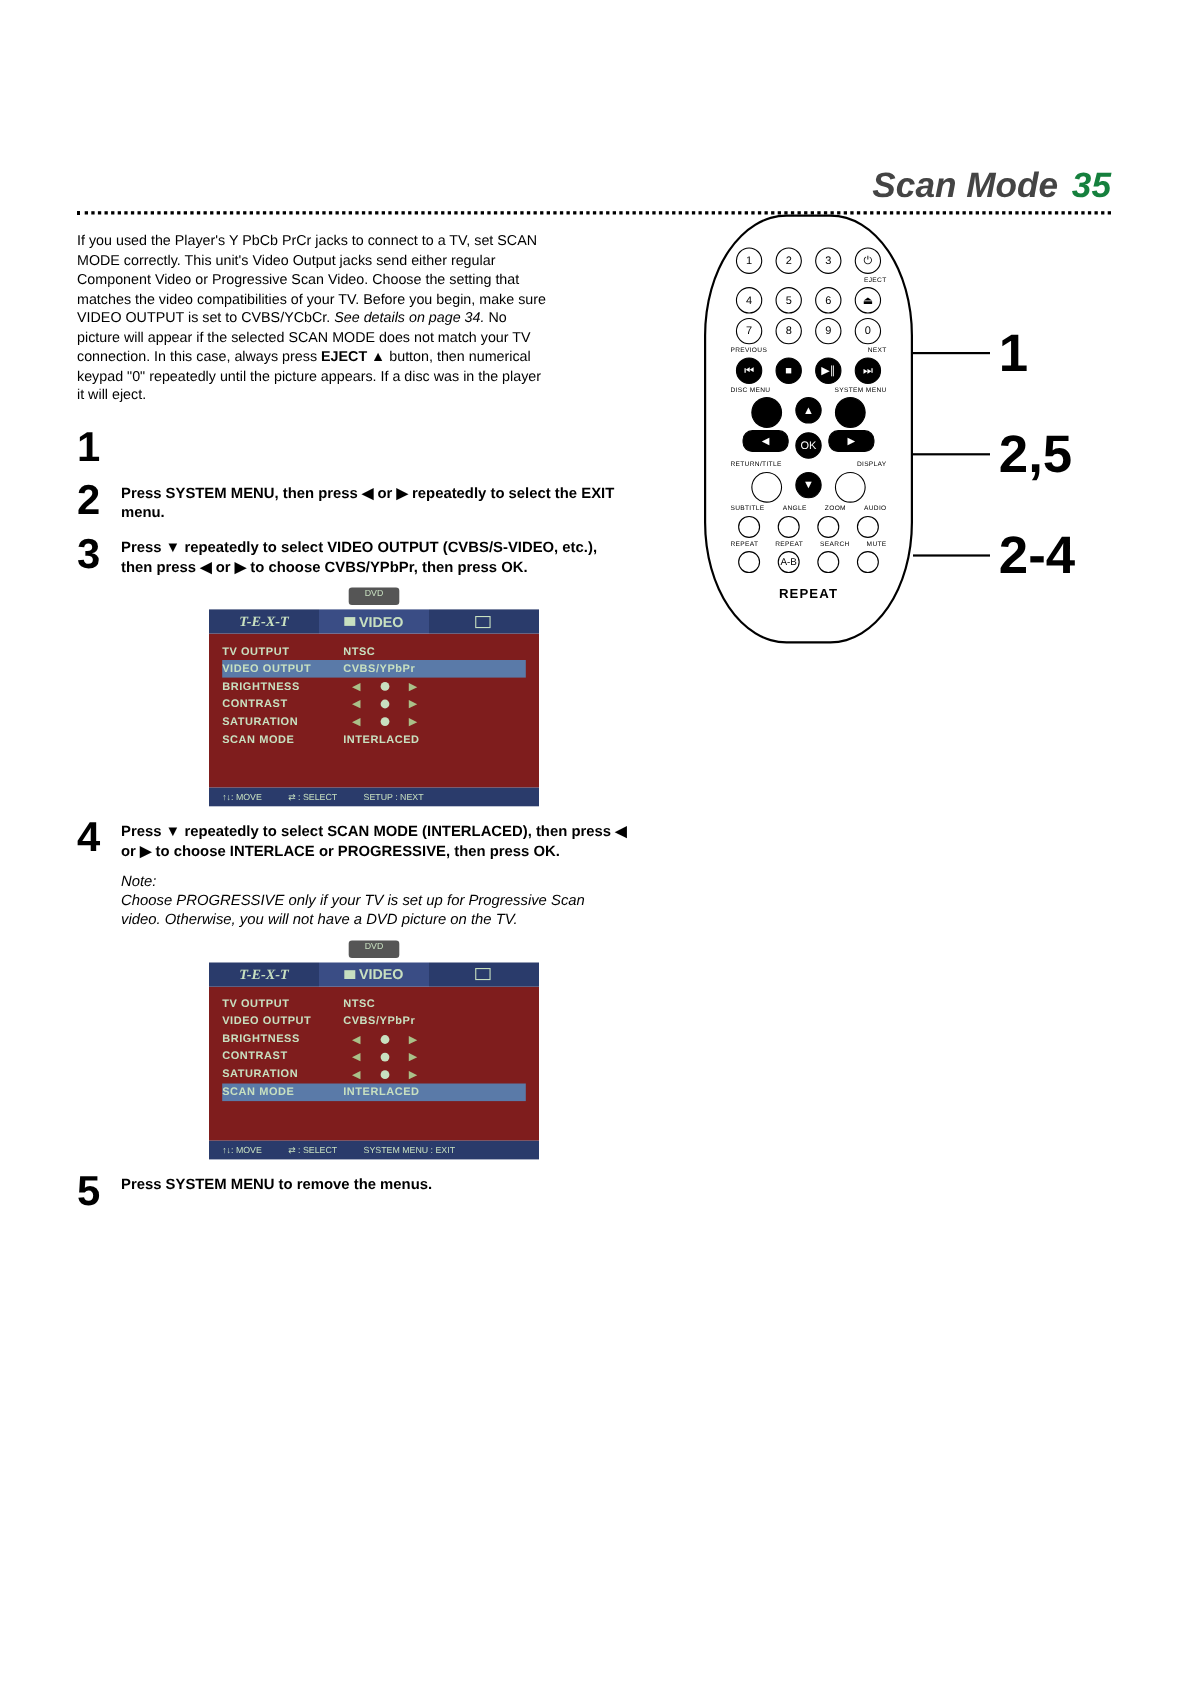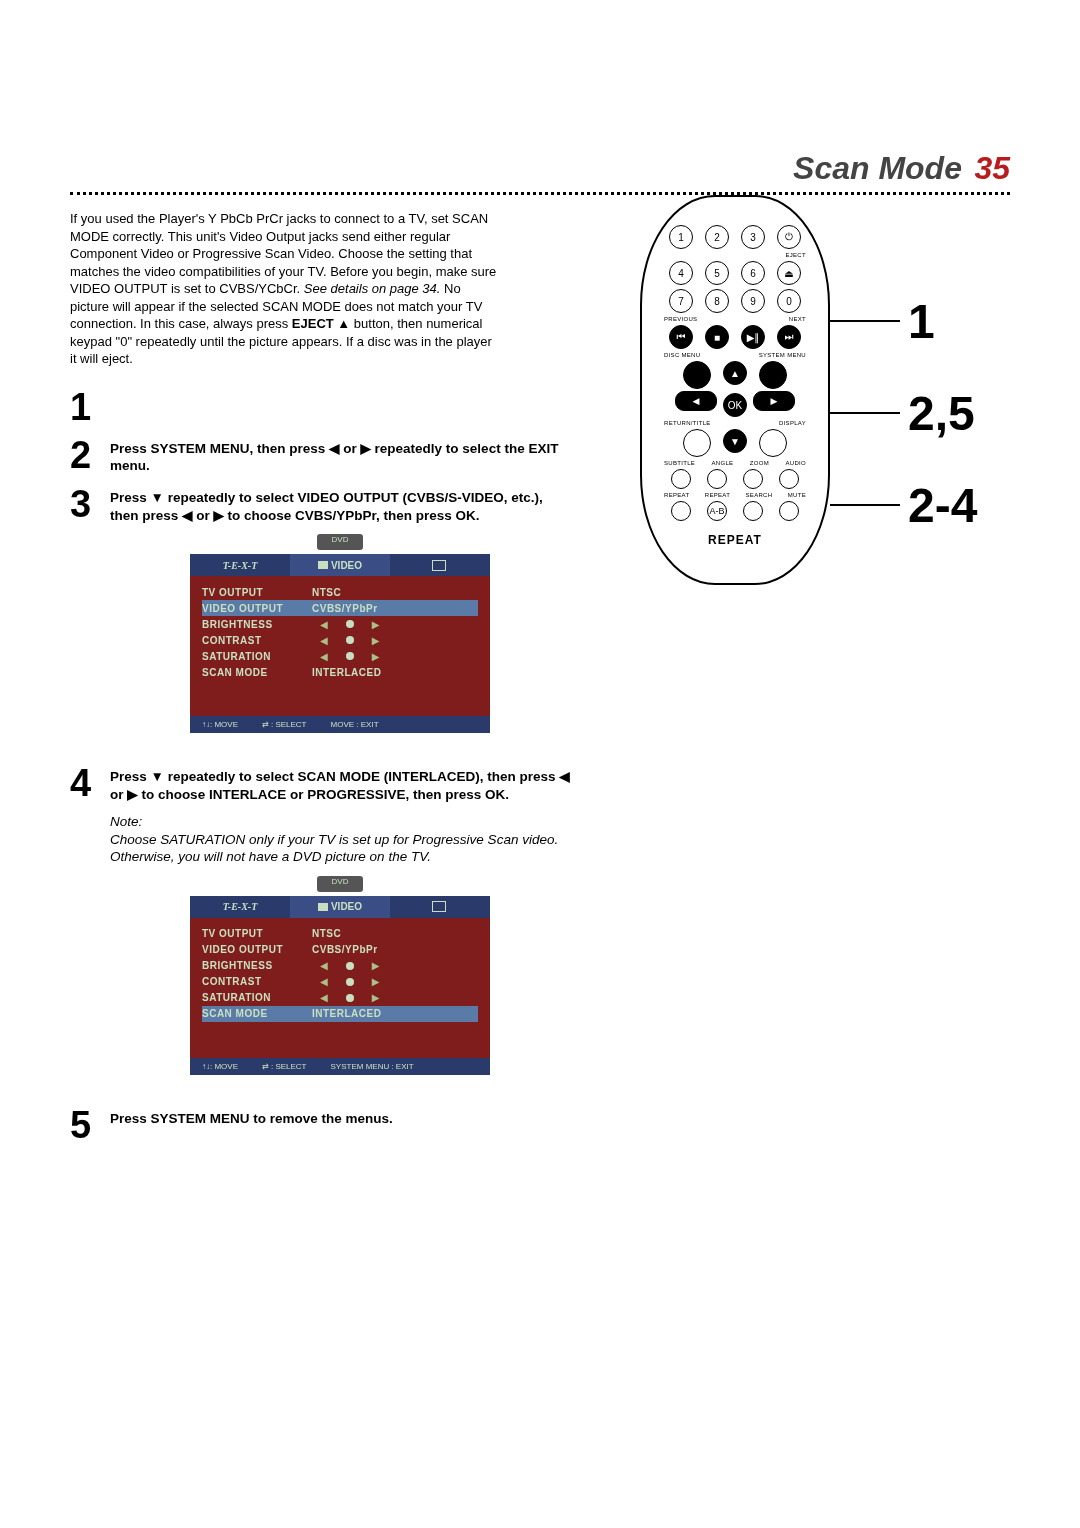--- a/index.html
+++ b/index.html
@@ -25,21 +25,21 @@
   .header-title {
     font-size: 32px;
     font-style: italic;
     font-weight: bold;
     color: #444;
   }
   .header-pagenum {
     font-size: 32px;
     font-style: italic;
     font-weight: bold;
-    color: #b91c1c;
+    color: #15803d;
     margin-left: 8px;
   }
   .intro {
     width: 430px;
     font-size: 13px;
     line-height: 1.35;
     margin-bottom: 20px;
   }
   .italic { font-style: italic; }
   .steps { width: 500px; }
@@ -62,31 +62,31 @@
     font-size: 13.5px;
     font-weight: normal;
     font-style: italic;
     line-height: 1.3;
     margin-left: 40px;
     margin-bottom:10px;
   }
   .menu-fig {
     width: 300px;
     margin-left: 120px;
-    margin-bottom: 31px;
+    margin-bottom: 10px;
   }
   .menu-dvd-tag {
     width:46px; height:16px; background:#555; color:#c8e0c0; font-size:8px; margin:0 auto 4px;
     border-radius:3px; text-align:center; line-height:12px;
   }
   .menu-tabs {
     display:flex; height:22px;
   }
   .menu-tab {
-    flex:1; text-align:left; font-size:10px; font-weight:bold; color:#c8e0c0;
+    flex:1; text-align:left; font-size:13px; font-weight:bold; color:#c8e0c0;
     background:#2a3b6b; display:flex; align-items:center; justify-content:center;
   }
   .menu-tab.active { background:#3a4d85; }
   .menu-tab-icon { width:10px;height:8px;background:#c8e0c0;margin-right:3px;display:inline-block; }
   .menu-body {
     background:#7f1d1d; padding:8px 12px 12px; min-height:120px;
   }
   .menu-row { display:flex; font-size:10px; color:#c8e0c0; height:16px; align-items:center; }
   .menu-row.highlight { background:#5a7aa8; }
   .menu-row .k { width:110px; font-weight:bold; letter-spacing:0.5px;}
@@ -202,31 +202,31 @@
             <span class="arrow-lr">▶</span>
           </div>
         <div class="menu-row">
             <span class="k">SCAN MODE</span>
             <span class="v">INTERLACED</span>
           </div>
       </div>
       <div class="menu-footer">
         <span>↑↓: MOVE</span>
         <span>⇄ : SELECT</span>
-        <span>MOVE : EXIT</span>
+        <span>SETUP : NEXT</span>
       </div>
     </div>
 
     <div class="step">
       <div class="step-num">4</div>
       <div class="step-text">Press ▼ repeatedly to select SCAN MODE (INTERLACED), then press ◀ or ▶ to choose INTERLACE or PROGRESSIVE, then press OK.</div>
     </div>
     <div class="step-note">
       <span>Note:</span><br>
-      <span>Choose SATURATION only if your TV is set up for Progressive Scan video. Otherwise, you will not have a DVD picture on the TV.</span>
+      <span>Choose PROGRESSIVE only if your TV is set up for Progressive Scan video. Otherwise, you will not have a DVD picture on the TV.</span>
     </div>
 
     <div class="menu-fig">
       <div class="menu-dvd-tag">DVD</div>
       <div class="menu-tabs">
         <div class="menu-tab">
             <span style="font-family:serif;font-style:italic">T-E-X-T</span>
           </div>
         <div class="menu-tab active">
             <span class="menu-tab-icon"></span>

